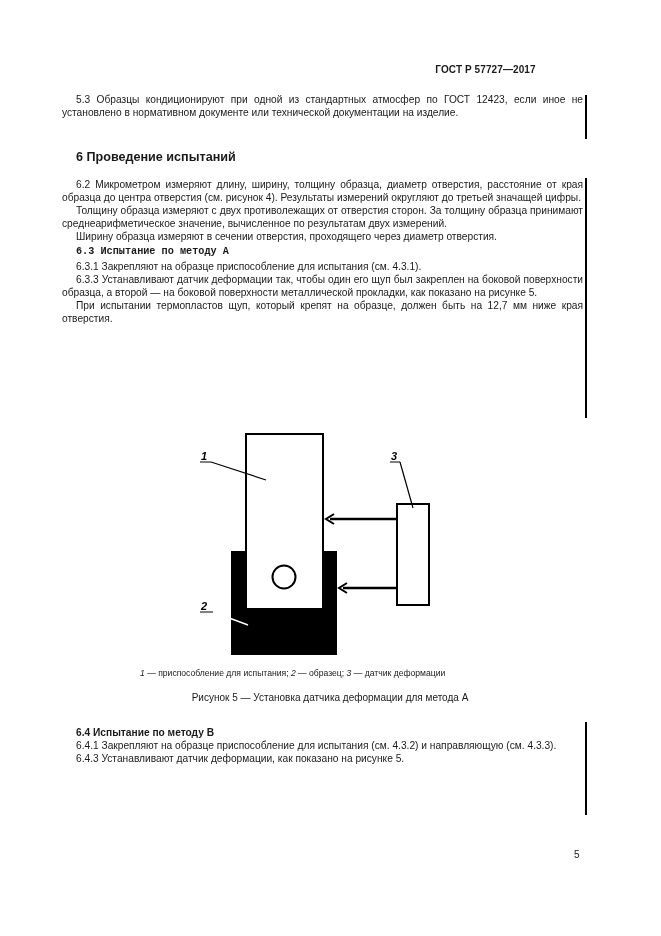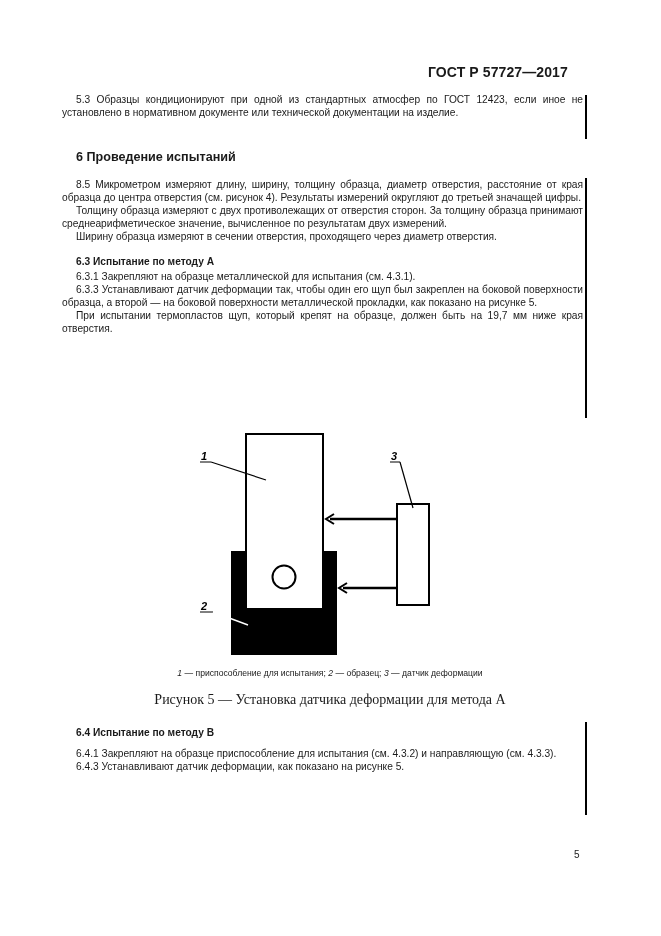--- a/index.html
+++ b/index.html
@@ -2,67 +2,67 @@
 <html><head>
 <meta charset="utf-8">
 <style>
   html, body { margin: 0; padding: 0; background: #ffffff; }
   body {
     width: 661px; height: 936px; position: relative; overflow: hidden;
     font-family: "Liberation Sans", "DejaVu Sans", sans-serif;
     color: #1a1a1a;
   }
   .hdr {
-    position: absolute; left: 428px; top: 64px; width: 163px;
-    text-align: left; font-weight: bold; font-size: 14px; letter-spacing: 0.1px;
+    position: absolute; left: 404px; top: 64px; width: 163px;
+    text-align: center; font-weight: bold; font-size: 10px; letter-spacing: 0.1px;
   }
   .txt {
     position: absolute; left: 62px; width: 521px;
     font-size: 10.2px; line-height: 13px; text-align: justify;
   }
   .txt p { margin: 0; text-indent: 14px; }
   .note { font-size: 8.6px; letter-spacing: 0.1px; }
   .note .spaced { letter-spacing: 2.4px; }
   .h1 {
     position: absolute; left: 76px; font-weight: bold; font-size: 12.6px;
   }
   .h2 { font-weight: bold; }
   .bar { position: absolute; left: 585px; width: 2px; background: #000; }
   .fig { position: absolute; left: 0; top: 0; }
   .legend {
     position: absolute; left: 140px; width: 380px; top: 668px;
-    text-align: center; font-size: 8.6px;
+    font-size: 8.6px;
   }
   .legend i { font-style: italic; }
   .caption {
     position: absolute; left: 140px; width: 380px; top: 692px;
-    text-align: center; font-size: 14px; font-family: Liberation Serif, serif;
+    text-align: center; font-size: 10px;
   }
   .pnum { position: absolute; left: 574px; top: 849px; font-size: 10px; }
 </style>
 </head>
 <body>
 
 <div class="hdr">ГОСТ Р 57727—2017</div>
 
 <div class="txt" style="top:93px;">
   <p>5.3 Образцы кондиционируют при одной из стандартных атмосфер по ГОСТ 12423, если иное не установлено в нормативном документе или технической документации на изделие.</p>
 </div>
 <div class="bar" style="top:95px;height:44px;"></div>
 
 <div class="h1" style="top:150px;">6  Проведение испытаний</div>
 
 <div class="txt" style="top:178px;">
-  <p>8.5 Микрометром измеряют длину, ширину, толщину образца, диаметр отверстия, расстояние от края образца до центра отверстия (см. рисунок 4). Результаты измерений округляют до третьей значащей цифры.</p>
+  <p>6.2 Микрометром измеряют длину, ширину, толщину образца, диаметр отверстия, расстояние от края образца до центра отверстия (см. рисунок 4). Результаты измерений округляют до третьей значащей цифры.</p>
   <p>Толщину образца измеряют с двух противолежащих от отверстия сторон. За толщину образца принимают среднеарифметическое значение, вычисленное по результатам двух измерений.</p>
   <p>Ширину образца измеряют в сечении отверстия, проходящего через диаметр отверстия.</p>
-  <p class="h2" style="margin-top:12px;">6.3 Испытание по методу А</p>
-  <p style="margin-top:2px;">6.3.1 Закрепляют на образце металлической для испытания (см. 4.3.1).</p>
+  <p class="h2" style="margin-top:2px;font-family:Liberation Mono, monospace;">6.3 Испытание по методу А</p>
+  <p style="margin-top:2px;">6.3.1 Закрепляют на образце приспособление для испытания (см. 4.3.1).</p>
   <p>6.3.3 Устанавливают датчик деформации так, чтобы один его щуп был закреплен на боковой поверхности образца, а второй — на боковой поверхности металлической прокладки, как показано на рисунке 5.</p>
-  <p>При испытании термопластов щуп, который крепят на образце, должен быть на 19,7 мм ниже края отверстия.</p>
+  <p>При испытании термопластов щуп, который крепят на образце, должен быть на 12,7 мм ниже края отверстия.</p>
 </div>
 <div class="bar" style="top:178px;height:240px;"></div>
 
 <svg class="fig" width="661" height="936">
 
   <rect x="231" y="551" width="106" height="104" fill="#000"></rect>
 
   <rect x="246" y="434" width="77" height="175" fill="#fff" stroke="#000" stroke-width="2"></rect>
 
   <circle cx="284" cy="577" r="11.5" fill="#fff" stroke="#000" stroke-width="2"></circle>
@@ -83,18 +83,18 @@
   <text x="201" y="460" font-size="11" font-style="italic" font-weight="bold" font-family="Liberation Sans, sans-serif">1</text>
   <text x="201" y="610" font-size="11" font-style="italic" font-weight="bold" font-family="Liberation Sans, sans-serif">2</text>
   <text x="391" y="460" font-size="11" font-style="italic" font-weight="bold" font-family="Liberation Sans, sans-serif">3</text>
 </svg>
 
 <div class="legend"><i>1</i><span> — приспособление для испытания; </span><i>2</i><span> — образец; </span><i>3</i><span> — датчик деформации</span></div>
 <div class="caption">Рисунок 5 — Установка датчика деформации для метода А</div>
 
 <div class="txt" style="top:726px;">
   <p class="h2">6.4 Испытание по методу В</p>
-  <p style="margin-top:8px;">6.4.1 Закрепляют на образце приспособление для испытания (см. 4.3.2) и направляющую (см. 4.3.3).</p>
+  <p style="margin-top:0;">6.4.1 Закрепляют на образце приспособление для испытания (см. 4.3.2) и направляющую (см. 4.3.3).</p>
   <p>6.4.3 Устанавливают датчик деформации, как показано на рисунке 5.</p>
 </div>
 <div class="bar" style="top:722px;height:93px;"></div>
 
 <div class="pnum">5</div>
 
 </body></html>

